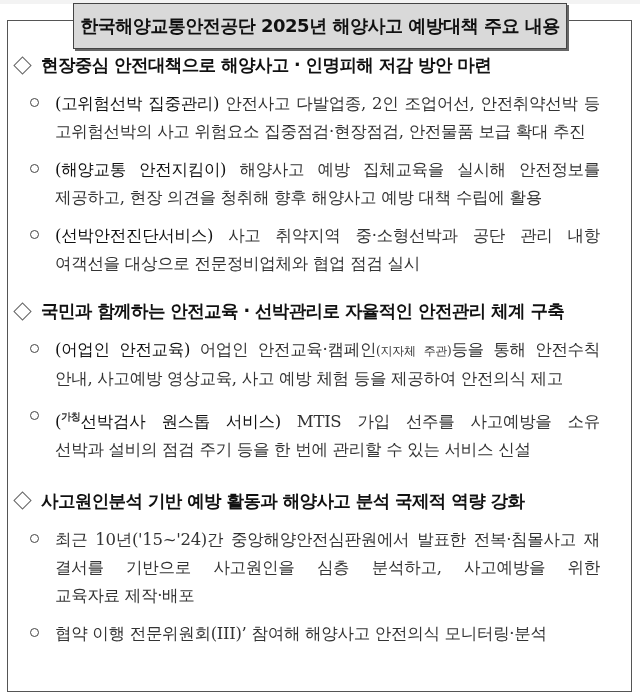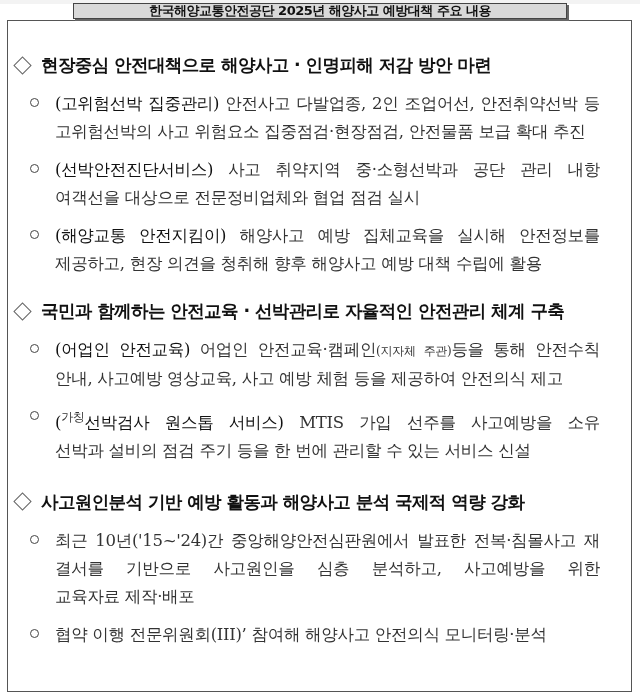--- a/index.html
+++ b/index.html
@@ -1,39 +1,39 @@
 <!DOCTYPE html>
 <html><head>
 <meta charset="utf-8">
 <style>
   html, body { margin: 0; padding: 0; background: #ffffff; }
   body { width: 640px; height: 698px; position: relative; overflow: hidden;
          font-family: "DejaVu Serif", "Liberation Serif", serif; color: #222; }
   .topstrip { position: absolute; left: 0; top: 0; width: 640px; height: 4px; background: #f3f3f3; }
   .frame { position: absolute; left: 7px; top: 20px; width: 625px; height: 672px;
            border: 1.5px solid #555; box-sizing: border-box; }
-  .title-box { position: absolute; left: 73px; top: 3px; width: 494px; height: 16px;
+  .title-box { position: absolute; left: 73px; top: 3px; width: 494px; height: 46px;
                background: #d9d9d9; border: 1px solid #444; box-sizing: border-box;
                box-shadow: 2px 2px 0 #666; display: flex; align-items: center; justify-content: center;
                font-family: "DejaVu Sans", "Liberation Sans", sans-serif; font-weight: bold;
-               font-size: 13px; letter-spacing: -0.5px; color: #111; z-index: 2; text-align: right; }
+               font-size: 18px; letter-spacing: -0.5px; color: #111; z-index: 2; text-align: right; }
   .content { position: absolute; left: 12px; top: 50px; width: 610px; }
   .section { margin-bottom: 0; }
   .sec-head { display: flex; align-items: center; font-family: "DejaVu Sans", "Liberation Sans", sans-serif;
               font-weight: bold; font-size: 17.5px; letter-spacing: -0.6px; color: #111; height: 30px; }
   .diamond { width: 11px; height: 11px; border: 1.2px solid #666; transform: rotate(45deg);
              margin: 0 12px 0 4px; flex: none; }
   .item { display: flex; margin-top: 10px; }
   .bullet { width: 9px; height: 9px; border: 1.3px solid #444; border-radius: 50%; flex: none;
             margin: 8px 16px 0 18px; box-sizing: border-box; }
   .item-text { font-size: 16.5px; line-height: 28px; letter-spacing: -0.3px; width: 545px;
                text-align: justify; text-align-last: justify; color: #333; }
   .item-text .last { text-align-last: left; display: block; }
   .kw { font-weight: normal; color: #111; }
-  .sup { font-size: 12px; vertical-align: super; font-weight: normal; } .gap-s2 { height: 18px; } .gap-s3 { height: 22px; }
+  .sup { font-size: 10px; vertical-align: super; font-weight: bold; } .gap-s2 { height: 18px; } .gap-s3 { height: 22px; }
 </style>
 </head>
 <body>
 
 <div class="topstrip"></div>
 <div class="frame"></div>
 <div class="title-box">
   <span>한국해양교통안전공단 2025년 해양사고 예방대책 주요 내용</span>
 </div>
 
@@ -47,29 +47,29 @@
     <div class="item">
       <span class="bullet"></span>
       <div class="item-text">
         <span class="kw">(고위험선박 집중관리)</span><span> 안전사고 다발업종, 2인 조업어선, 안전취약선박 등</span>
         <span class="last">고위험선박의 사고 위험요소 집중점검·현장점검, 안전물품 보급 확대 추진</span>
       </div>
     </div>
     <div class="item">
       <span class="bullet"></span>
       <div class="item-text">
-        <span class="kw">(선박안전진단서비스)</span><span> 사고 취약지역 중·소형선박과 공단 관리 내항</span>
-        <span class="last">여객선을 대상으로 전문정비업체와 협업 점검 실시</span>
+        <span class="kw">(해양교통 안전지킴이)</span><span> 해양사고 예방 집체교육을 실시해 안전정보를</span>
+        <span class="last">제공하고, 현장 의견을 청취해 향후 해양사고 예방 대책 수립에 활용</span>
       </div>
     </div>
     <div class="item">
       <span class="bullet"></span>
       <div class="item-text">
-        <span class="kw">(해양교통 안전지킴이)</span><span> 해양사고 예방 집체교육을 실시해 안전정보를</span>
-        <span class="last">제공하고, 현장 의견을 청취해 향후 해양사고 예방 대책 수립에 활용</span>
+        <span class="kw">(선박안전진단서비스)</span><span> 사고 취약지역 중·소형선박과 공단 관리 내항</span>
+        <span class="last">여객선을 대상으로 전문정비업체와 협업 점검 실시</span>
       </div>
     </div>
   </div>
 
   <div class="gap-s2"></div>
 
   <div class="section">
     <div class="sec-head">
       <span class="diamond"></span>
       <span>국민과 함께하는 안전교육 · 선박관리로 자율적인 안전관리 체계 구축</span>

